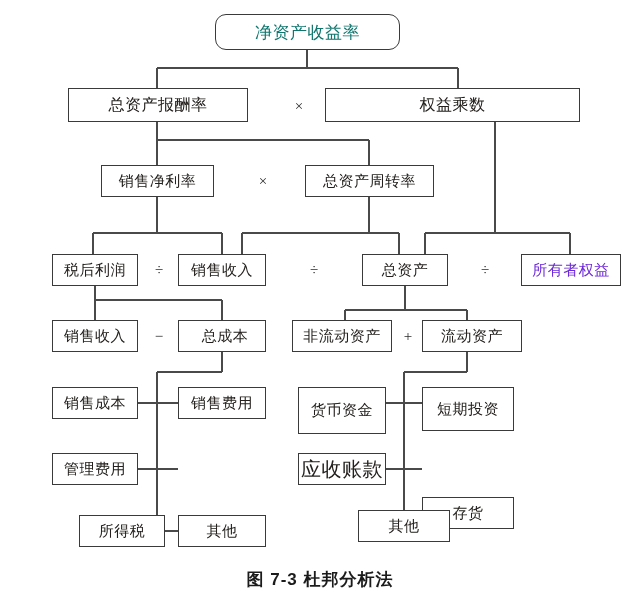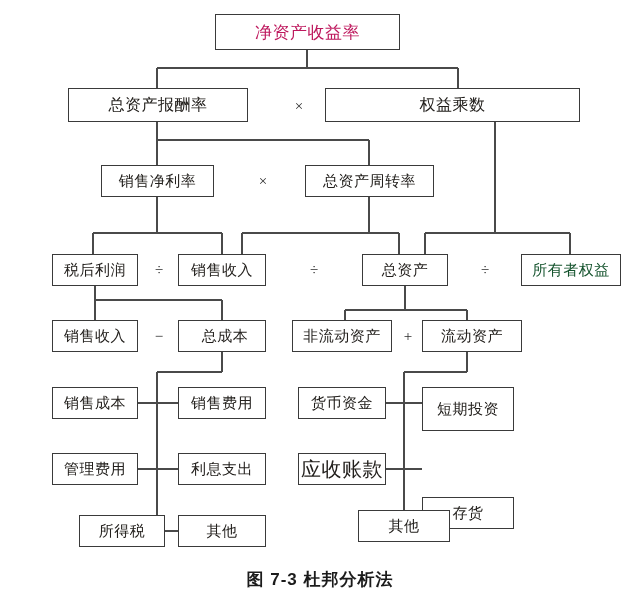--- a/index.html
+++ b/index.html
@@ -89,39 +89,38 @@
       <polyline points="138,531 178,531" fill="none" stroke="#4a4a4a" stroke-width="1.4" shape-rendering="crispEdges"></polyline>
       <polyline points="467,352 467,372" fill="none" stroke="#4a4a4a" stroke-width="1.4" shape-rendering="crispEdges"></polyline>
       <polyline points="404,372 467,372" fill="none" stroke="#4a4a4a" stroke-width="1.4" shape-rendering="crispEdges"></polyline>
       <polyline points="404,372 404,510" fill="none" stroke="#4a4a4a" stroke-width="1.4" shape-rendering="crispEdges"></polyline>
       <polyline points="386,403 422,403" fill="none" stroke="#4a4a4a" stroke-width="1.4" shape-rendering="crispEdges"></polyline>
       <polyline points="386,469 422,469" fill="none" stroke="#4a4a4a" stroke-width="1.4" shape-rendering="crispEdges"></polyline>
     </svg>
 
   <div id="caption" style="top: 568px;">图 7-3   杜邦分析法</div>
 
-<div class="node" style="left: 215px; top: 14px; width: 185px; height: 36px; font-size: 17px; border-color: rgb(58, 58, 58); color: #be185d;">净资产收益率</div>
+<div class="node" style="left: 215px; top: 14px; width: 185px; height: 36px; font-size: 17px; border-color: rgb(58, 58, 58); color: #0f766e; border-radius: 11px;">净资产收益率</div>
     <div class="node" style="left: 68px; top: 88px; width: 180px; height: 34px; font-size: 16px; border-color: rgb(58, 58, 58); color: rgb(35, 32, 29);">总资产报酬率</div>
     <div class="node" style="left: 325px; top: 88px; width: 255px; height: 34px; font-size: 16px; border-color: rgb(58, 58, 58); color: rgb(35, 32, 29);">权益乘数</div>
     <div class="node" style="left: 101px; top: 165px; width: 113px; height: 32px; font-size: 15px; border-color: rgb(58, 58, 58); color: rgb(35, 32, 29);">销售净利率</div>
     <div class="node" style="left: 305px; top: 165px; width: 129px; height: 32px; font-size: 15px; border-color: rgb(58, 58, 58); color: rgb(35, 32, 29);">总资产周转率</div>
     <div class="node" style="left: 52px; top: 254px; width: 86px; height: 32px; font-size: 15px; border-color: rgb(58, 58, 58); color: rgb(35, 32, 29);">税后利润</div>
     <div class="node" style="left: 178px; top: 254px; width: 88px; height: 32px; font-size: 15px; border-color: rgb(58, 58, 58); color: rgb(35, 32, 29);">销售收入</div>
     <div class="node" style="left: 362px; top: 254px; width: 86px; height: 32px; font-size: 15px; border-color: rgb(58, 58, 58); color: rgb(35, 32, 29);">总资产</div>
-    <div class="node" style="left: 521px; top: 254px; width: 100px; height: 32px; font-size: 15px; border-color: rgb(58, 58, 58); color: #14532d;">所有者权益</div>
+    <div class="node" style="left: 521px; top: 254px; width: 100px; height: 32px; font-size: 15px; border-color: rgb(58, 58, 58); color: #6d28d9;">所有者权益</div>
     <div class="node" style="left: 52px; top: 320px; width: 86px; height: 32px; font-size: 15px; border-color: rgb(58, 58, 58); color: rgb(35, 32, 29);">销售收入</div>
     <div class="node" style="left: 178px; top: 320px; width: 88px; height: 32px; font-size: 15px; border-color: rgb(58, 58, 58); color: rgb(35, 32, 29); padding-left: 6px;">总成本</div>
     <div class="node" style="left: 292px; top: 320px; width: 100px; height: 32px; font-size: 15px; border-color: rgb(58, 58, 58); color: rgb(35, 32, 29);">非流动资产</div>
     <div class="node" style="left: 422px; top: 320px; width: 100px; height: 32px; font-size: 15px; border-color: rgb(58, 58, 58); color: rgb(35, 32, 29);">流动资产</div>
     <div class="node" style="left: 52px; top: 387px; width: 86px; height: 32px; font-size: 15px; border-color: rgb(58, 58, 58); color: rgb(35, 32, 29);">销售成本</div>
     <div class="node" style="left: 178px; top: 387px; width: 88px; height: 32px; font-size: 15px; border-color: rgb(58, 58, 58); color: rgb(35, 32, 29);">销售费用</div>
-    <div class="node" style="left: 298px; top: 387px; width: 88px; height: 32px; font-size: 15px; border-color: rgb(58, 58, 58); color: rgb(35, 32, 29);">货币资金</div>
+    <div class="node" style="left: 298px; top: 387px; width: 88px; height: 47px; font-size: 15px; border-color: rgb(58, 58, 58); color: rgb(35, 32, 29);">货币资金</div>
     <div class="node" style="left: 422px; top: 387px; width: 92px; height: 44px; font-size: 15px; border-color: rgb(58, 58, 58); color: rgb(35, 32, 29);">短期投资</div>
     <div class="node" style="left: 52px; top: 453px; width: 86px; height: 32px; font-size: 15px; border-color: rgb(58, 58, 58); color: rgb(35, 32, 29);">管理费用</div>
-    <div class="node" style="left: 178px; top: 453px; width: 88px; height: 32px; font-size: 15px; border-color: rgb(58, 58, 58); color: rgb(35, 32, 29);">利息支出</div>
     <div class="node" style="left: 298px; top: 453px; width: 88px; height: 32px; font-size: 20px; border-color: rgb(58, 58, 58); color: rgb(35, 32, 29);">应收账款</div>
     <div class="node" style="left: 422px; top: 453px; width: 92px; height: 32px; font-size: 15px; border-color: rgb(58, 58, 58); color: rgb(35, 32, 29); margin-top: 44px;">存货</div>
     <div class="node" style="left: 52px; top: 515px; width: 86px; height: 32px; font-size: 15px; border-color: rgb(58, 58, 58); color: rgb(35, 32, 29); margin-left: 27px;">所得税</div>
     <div class="node" style="left: 178px; top: 515px; width: 88px; height: 32px; font-size: 15px; border-color: rgb(58, 58, 58); color: rgb(35, 32, 29);">其他</div>
     <div class="node" style="left: 358px; top: 510px; width: 92px; height: 32px; font-size: 15px; border-color: rgb(58, 58, 58); color: rgb(35, 32, 29);">其他</div>
     <div class="op" style="left: 288px; top: 97px; width: 22px; height: 18px;">×</div>
     <div class="op" style="left: 252px; top: 172px; width: 22px; height: 18px;">×</div>
     <div class="op" style="left: 148px; top: 261px; width: 22px; height: 18px;">÷</div>
     <div class="op" style="left: 303px; top: 261px; width: 22px; height: 18px;">÷</div>
     <div class="op" style="left: 474px; top: 261px; width: 22px; height: 18px;">÷</div>

